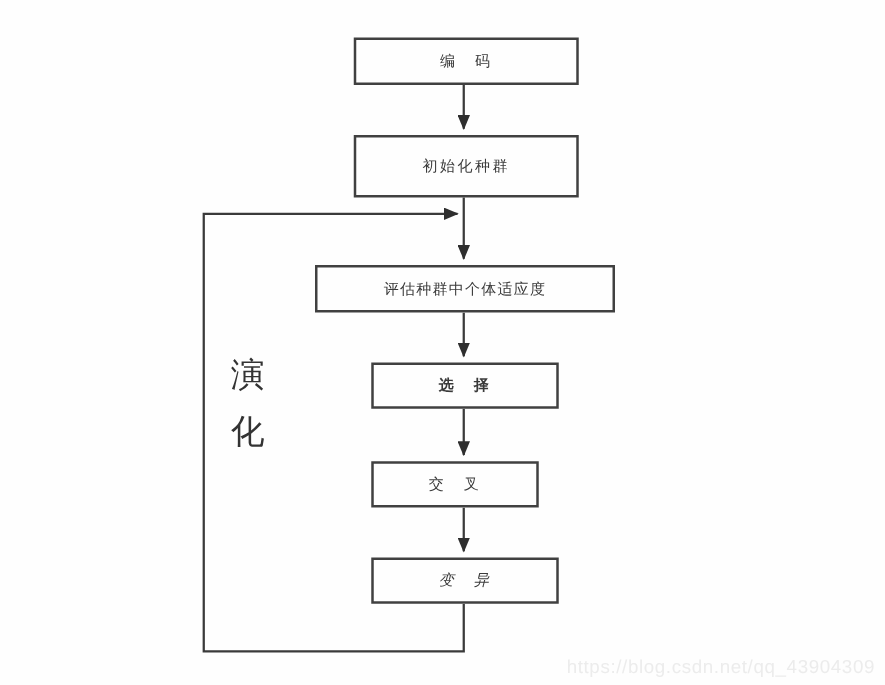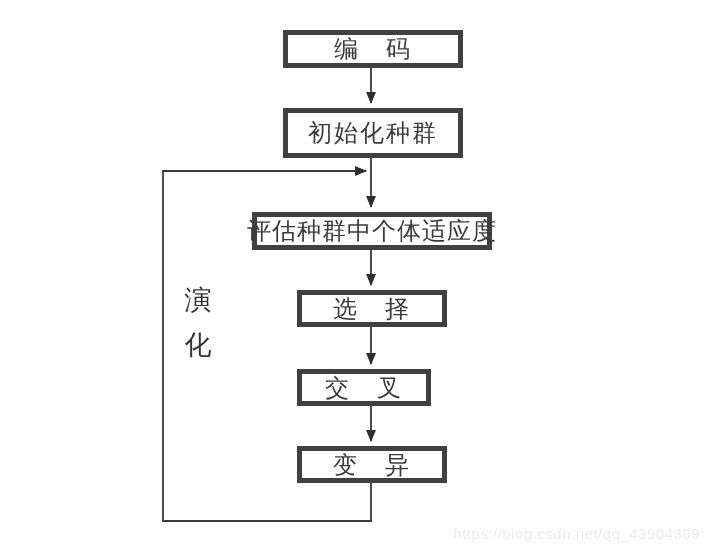--- a/index.html
+++ b/index.html
@@ -12,36 +12,36 @@
     overflow: hidden;
   }
   svg.connectors {
     position: absolute;
     left: 0; top: 0;
     width: 708px; height: 548px;
   }
   .node {
     position: absolute;
     box-sizing: border-box;
-    border: 5px solid #404040;
+    border: 2px solid #404040;
     background: #fefefe;
     color: #3a3a3a;
     display: flex;
     align-items: center;
     justify-content: center;
-    font-size: 24px;
+    font-size: 12px;
     letter-spacing: 2px;
     white-space: nowrap;
   }
   .n-encode    { left: 283px; top: 30px;  width: 180px; height: 38px; }
   .n-init      { left: 283px; top: 108px; width: 180px; height: 50px; }
   .n-evaluate  { left: 252px; top: 212px; width: 240px; height: 38px; letter-spacing: 1px; }
-  .n-select    { left: 297px; top: 290px; width: 150px; height: 37px; }
+  .n-select    { left: 297px; top: 290px; width: 150px; height: 37px; font-weight: bold; }
   .n-crossover { left: 297px; top: 369px; width: 134px; height: 37px; }
-  .n-mutate    { left: 297px; top: 446px; width: 150px; height: 37px; }
+  .n-mutate    { left: 297px; top: 446px; width: 150px; height: 37px; font-style: italic; }
   .loop-label {
     position: absolute;
     left: 178px; top: 286px;
     width: 40px;
     display: flex;
     flex-direction: column;
     align-items: center;
     gap: 15px;
     color: #333333;
     font-size: 27px;

